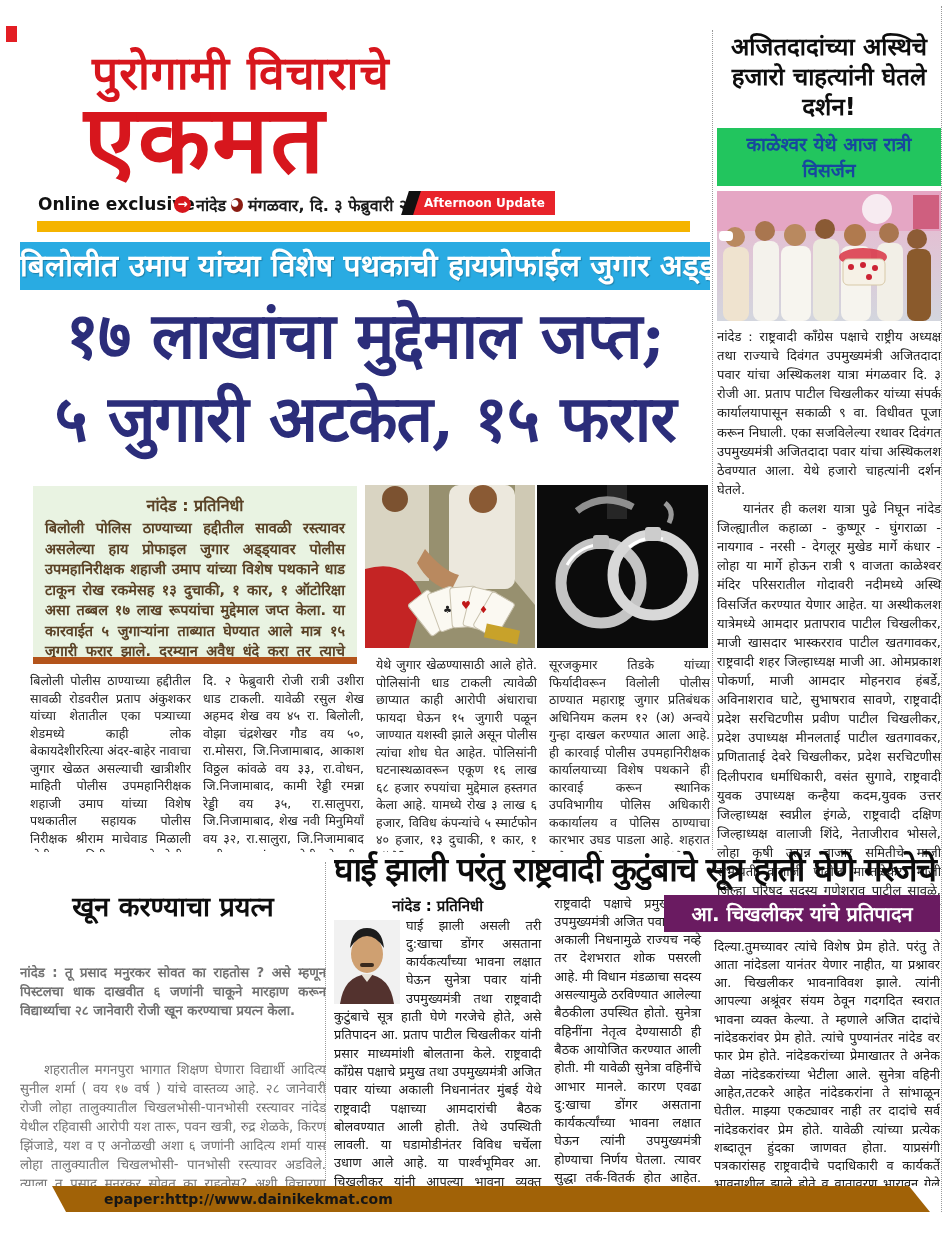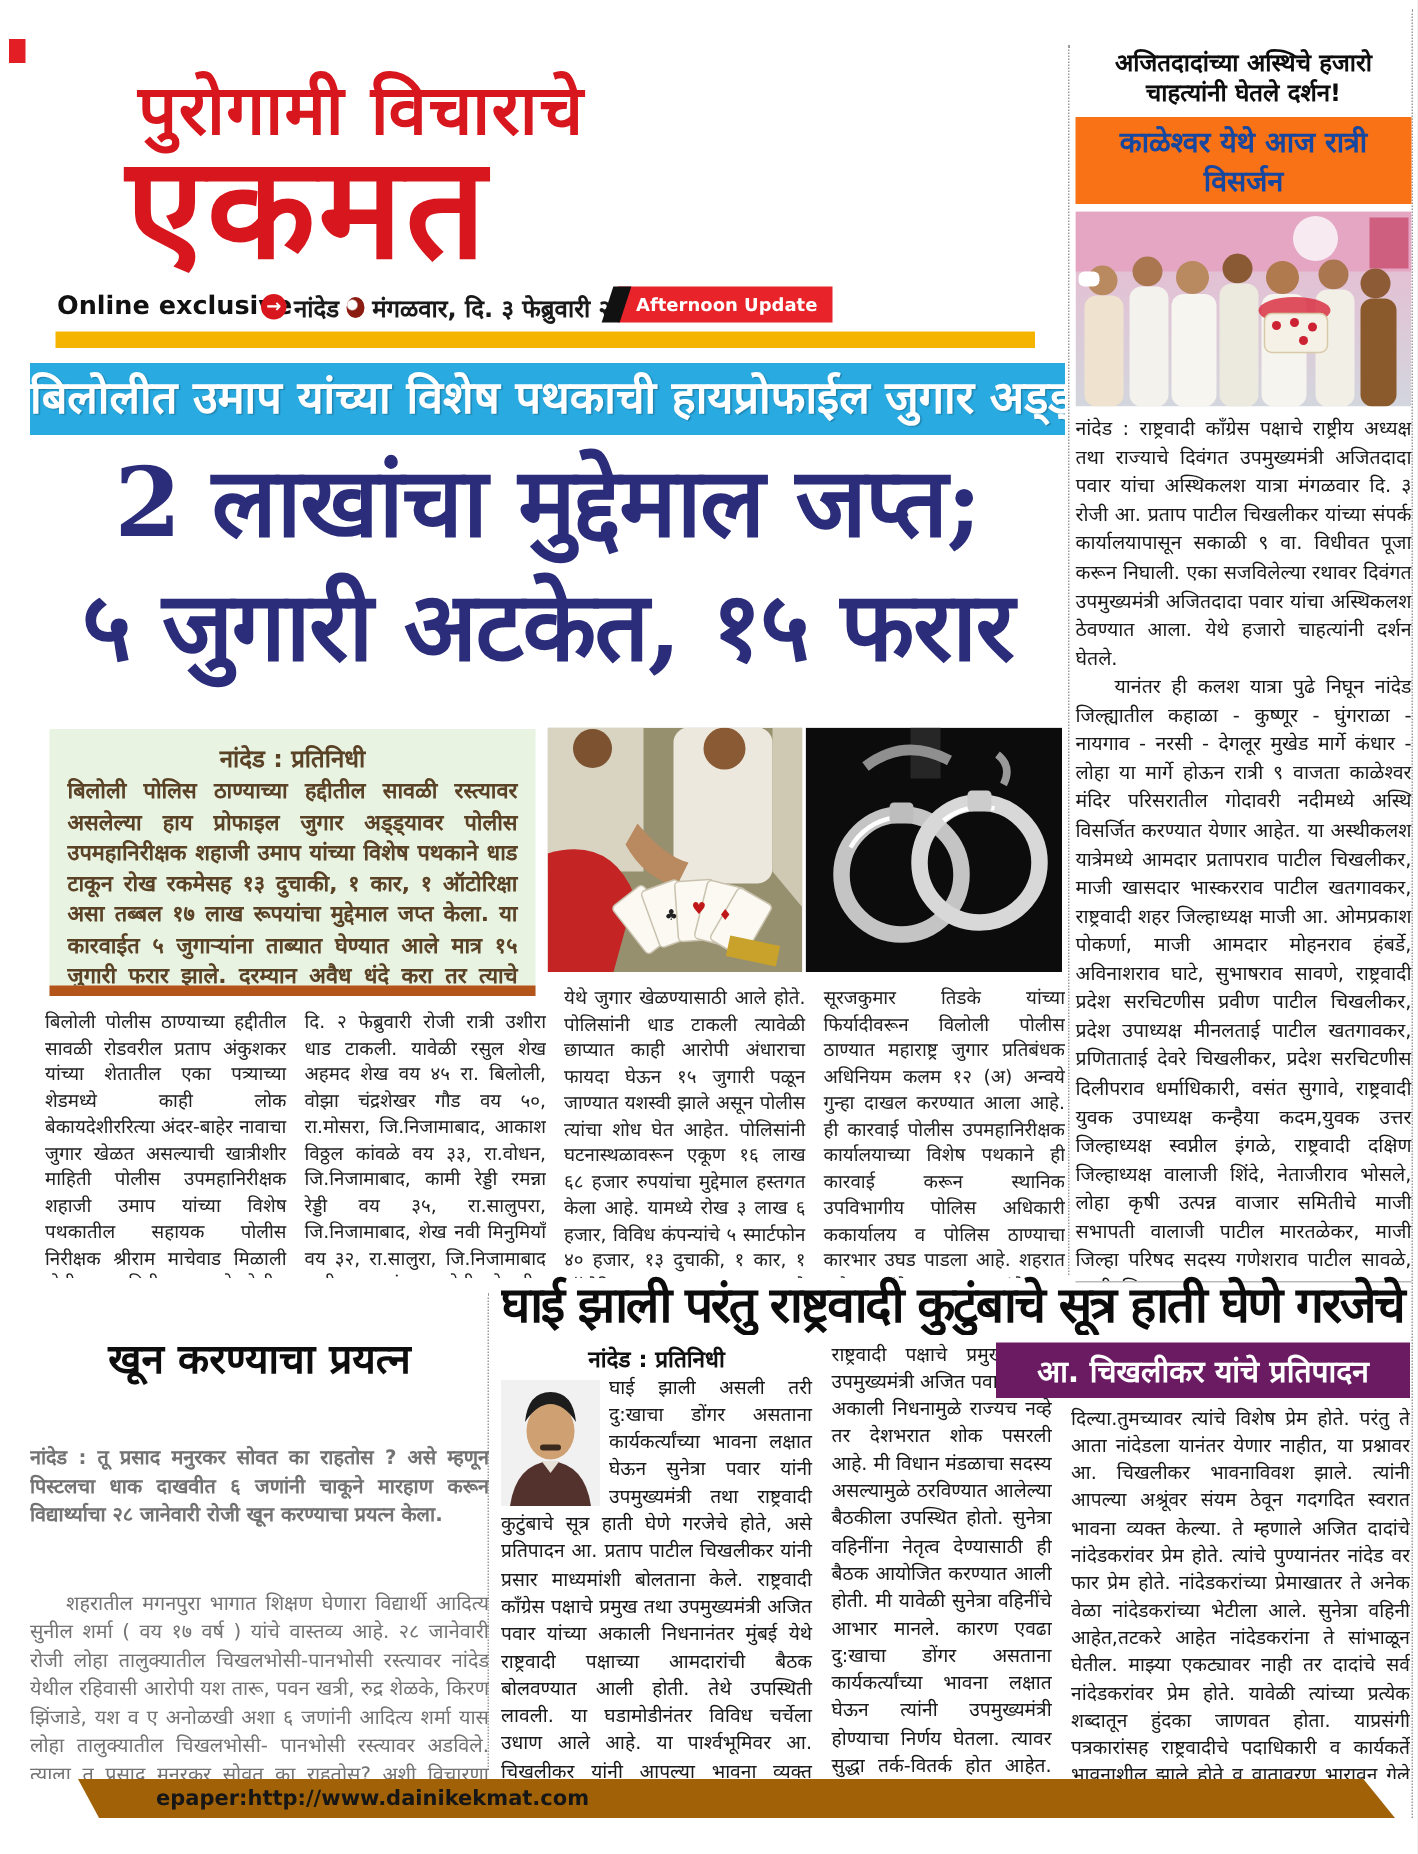--- a/index.html
+++ b/index.html
@@ -75,23 +75,23 @@
 
   .body-cols {
     position:absolute; left:30px; top:656px; width:680px; height:196px;
     display:flex; gap:12px; overflow:hidden;
   }
   .bcol { flex:1 1 0; font-size:12.5px; line-height:1.4; text-align:justify; color:#222; overflow:hidden; }
   .bcol.pad-top { padding-top:16px; }
 
   
   .right-story { position:absolute; left:717px; top:32px; width:224px; }
-  .rs-headline { font-size:16px; font-weight:800; color:#0d0d0d; text-align:center; line-height:1.25; }
+  .rs-headline { font-size:24px; font-weight:800; color:#0d0d0d; text-align:center; line-height:1.25; }
   .rs-subhead {
-    margin-top:6px; background:#f97316; color:#17479e;
+    margin-top:6px; background:#22c55e; color:#17479e;
     font-size:19px; font-weight:800; text-align:center; padding:3px 0;
   }
   .rs-photo { margin-top:5px; width:224px; height:130px; }
   .rs-body { margin-top:6px; height:578px; overflow:hidden; border-bottom:1px solid #bbb; }
   .rs-body p { font-size:13px; line-height:1.47; text-align:justify; color:#1a1a1a; }
   .rs-body p + p { text-indent:26px; }
 
   
   .murder-story { position:absolute; left:20px; top:854px; width:306px; height:332px; overflow:hidden; }
   .ms-headline { font-size:27px; font-weight:900; color:#0d0d0d; text-align:center; line-height:1.3; }
@@ -146,21 +146,21 @@
   </div>
   <div class="edition-badge">Afternoon Update</div>
   <div class="yellow-bar"></div>
 
   <div class="vdiv vdiv-main"></div>
   <div class="vdiv vdiv-edge"></div>
   <div class="vdiv vdiv-bottom"></div>
 
   <div class="kicker">बिलोलीत उमाप यांच्या विशेष पथकाची हायप्रोफाईल जुगार अड्ड्यावर धाड</div>
   <div class="main-headline">
-    <span>2 लाखांचा मुद्देमाल जप्त;</span><br>
+    <span>१७ लाखांचा मुद्देमाल जप्त;</span><br>
     <span>५ जुगारी अटकेत, १५ फरार</span>
   </div>
 
   <div class="lede-box">
     <div class="lede-dateline">नांदेड : प्रतिनिधी</div>
     <div class="lede-text">बिलोली पोलिस ठाण्याच्या हद्दीतील सावळी रस्त्यावर असलेल्या हाय प्रोफाइल जुगार अड्ड्यावर पोलीस उपमहानिरीक्षक शहाजी उमाप यांच्या विशेष पथकाने धाड टाकून रोख रकमेसह १३ दुचाकी, १ कार, १ ऑटोरिक्षा असा तब्बल १७ लाख रूपयांचा मुद्देमाल जप्त केला. या कारवाईत ५ जुगाऱ्यांना ताब्यात घेण्यात आले मात्र १५ जुगारी फरार झाले. दरम्यान अवैध धंदे करा तर त्याचे गंभीर परिणाम भोगावे लागतील असा इशारा उमाप यांनी दिला आहे. या कारवाईमुळे बिलोलीत खळबळ उडाली आहे.</div>
   </div>
 
   <div class="photo-frame photo-cards">
     <svg width="170" height="163" viewBox="0 0 170 163">

